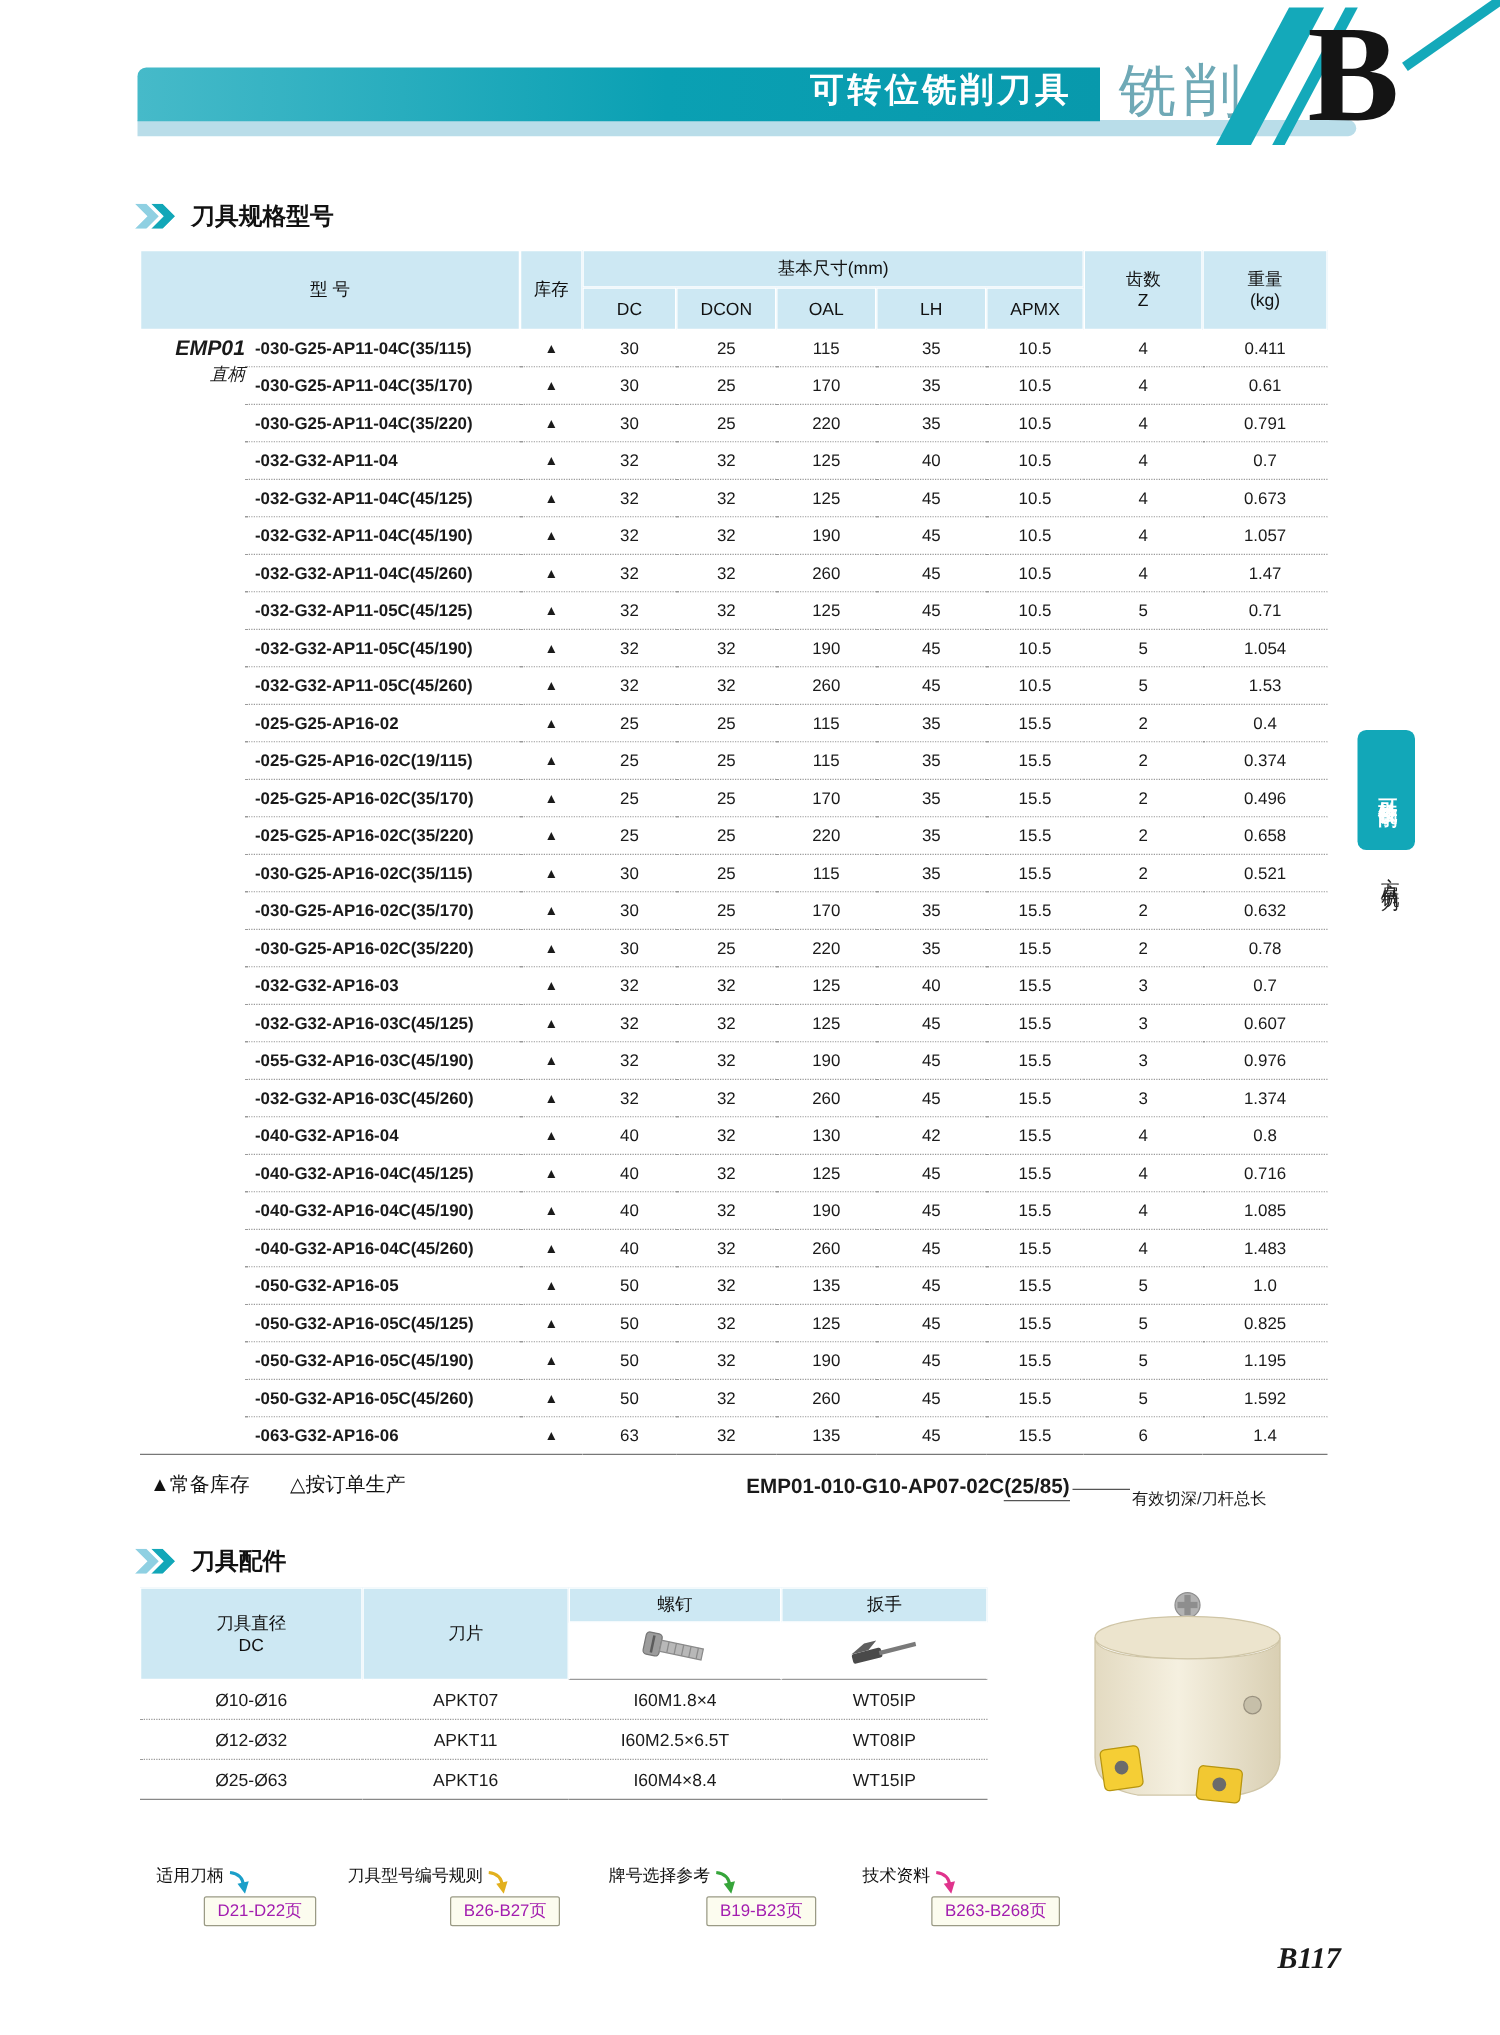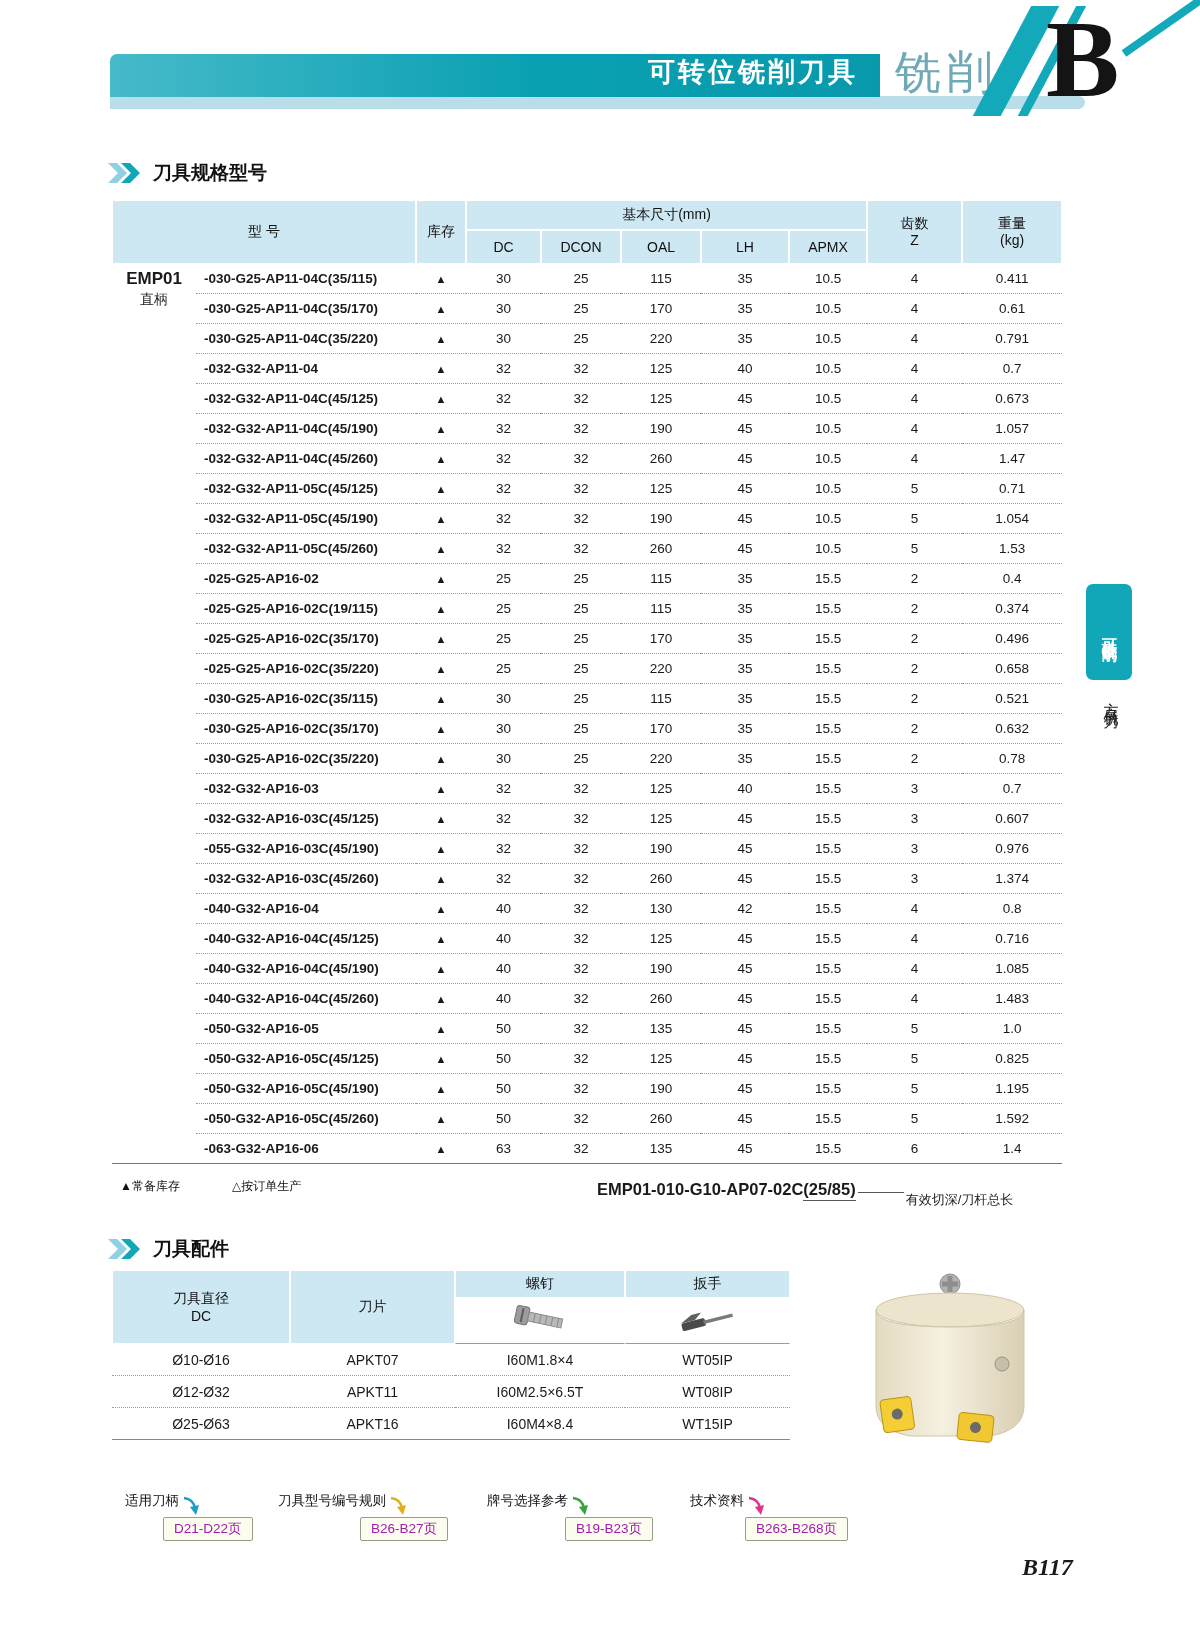--- a/index.html
+++ b/index.html
@@ -36,27 +36,27 @@
   .spec-table thead th { background:#cde8f3; border:1px solid #ffffff; font-weight:400;
     font-size:14px; text-align:center; vertical-align:middle; color:#111; }
   .spec-table thead tr.h1 th { height:30px; }
   .spec-table thead tr.h2 th { height:34px; }
   .spec-table thead .two-line div { line-height:1.25; }
   .spec-table tbody td { background:#fff; border-bottom:1px dotted #9a9a9a;
     height:30px; text-align:center; vertical-align:middle; font-size:13.5px; }
   .spec-table tbody td.model { text-align:left; padding-left:8px; font-weight:bold; font-size:13.5px; }
   .spec-table tbody td.stock { font-size:11px; }
   .spec-table tbody tr:last-child td { border-bottom:1px solid #777; }
-  .spec-table tbody td.group-cell { vertical-align:top; padding-top:5px; text-align:center;
-    border-bottom:1px solid #777; }
+  .spec-table tbody td.group-cell { vertical-align:top; padding-top:5px; text-align:right;
+    border-bottom:1px solid #777;font-style:italic; }
   .group-name { font-weight:bold; font-size:17px; }
   .group-sub { font-size:14px; margin-top:2px; }
 
   
-  .footnote { position:absolute; top:1178px; font-size:12px; color:#111; }
+  .footnote { position:absolute; top:1178px; font-size:16px; color:#111; }
   .example { position:absolute; left:597px; top:1180px; white-space:nowrap; }
   .example-model { font-weight:bold; font-size:16.5px; }
   .example-suffix { border-bottom:1px solid #555; padding-bottom:2px; }
   .example-line { display:inline-block; width:46px; height:1px; background:#555;
     vertical-align:baseline; transform:translateY(-2px); margin:0 2px 0 2px; }
   .example-note { font-size:13px; position:relative; top:9px; }
 
   
   .side-tab { position:absolute; left:1086px; top:584px; width:46px; height:96px;
     background:#12a7b8; border-radius:7px; display:flex; align-items:center; justify-content:center; }

